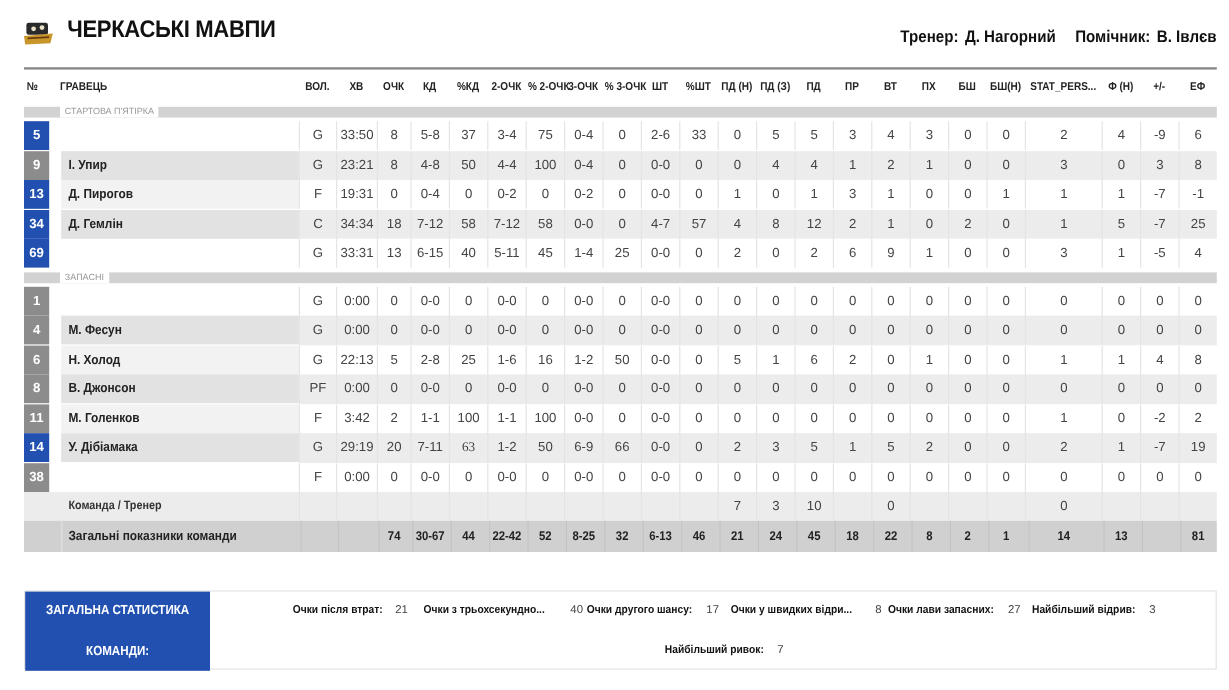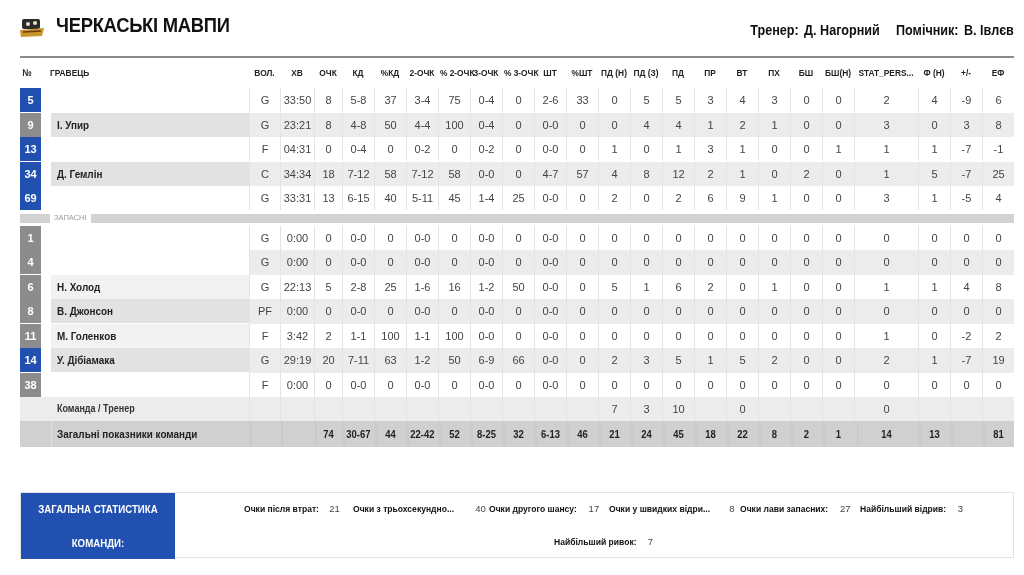--- a/index.html
+++ b/index.html
@@ -85,20 +85,23 @@
       <div class="hcell" style="left: 706px; width: 32px;">ВТ</div>
       <div class="hcell" style="left: 738px; width: 32px;">ПХ</div>
       <div class="hcell" style="left: 770px; width: 32px;">БШ</div>
       <div class="hcell" style="left: 802px; width: 32px;">БШ(Н)</div>
       <div class="hcell" style="left: 834px; width: 64px;">STAT_PERS...</div>
       <div class="hcell" style="left: 898px; width: 32px;">Ф (Н)</div>
       <div class="hcell" style="left: 930px; width: 32px;">+/-</div>
       <div class="hcell" style="left: 962px; width: 32px;">ЕФ</div>
     </div>
 
+  <div class="section-bar">
+      <span>Стартова п'ятірка</span>
+    </div>
   <div id="starters">
       <div class="row">
         <div class="bgpane"></div>
         <div class="num-box blue">5</div>
         <div class="cell" style="left: 229px; width: 31px;">G</div>
         <div class="cell" style="left: 260px; width: 34px;">33:50</div>
         <div class="cell" style="left: 294px; width: 28px;">8</div>
         <div class="cell" style="left: 322px; width: 32px;">5-8</div>
         <div class="cell" style="left: 354px; width: 32px;">37</div>
         <div class="cell" style="left: 386px; width: 32px;">3-4</div>
@@ -146,22 +149,25 @@
         <div class="cell" style="left: 770px; width: 32px;">0</div>
         <div class="cell" style="left: 802px; width: 32px;">0</div>
         <div class="cell" style="left: 834px; width: 64px;">3</div>
         <div class="cell" style="left: 898px; width: 32px;">0</div>
         <div class="cell" style="left: 930px; width: 32px;">3</div>
         <div class="cell" style="left: 962px; width: 32px;">8</div>
       </div>
       <div class="row">
         <div class="bgpane"></div>
         <div class="num-box blue">13</div>
+        <div class="name-pane">
+          <span class="pname">Д. Пирогов</span>
+        </div>
         <div class="cell" style="left: 229px; width: 31px;">F</div>
-        <div class="cell" style="left: 260px; width: 34px;">04:31</div>
+        <div class="cell" style="left: 260px; width: 34px;">19:31</div>
         <div class="cell" style="left: 294px; width: 28px;">0</div>
         <div class="cell" style="left: 322px; width: 32px;">0-4</div>
         <div class="cell" style="left: 354px; width: 32px;">0</div>
         <div class="cell" style="left: 386px; width: 32px;">0-2</div>
         <div class="cell" style="left: 418px; width: 32px;">0</div>
         <div class="cell" style="left: 450px; width: 32px;">0-2</div>
         <div class="cell" style="left: 482px; width: 32px;">0</div>
         <div class="cell" style="left: 514px; width: 32px;">0-0</div>
         <div class="cell" style="left: 546px; width: 32px;">0</div>
         <div class="cell" style="left: 578px; width: 32px;">1</div>
@@ -263,20 +269,23 @@
         <div class="cell" style="left: 770px; width: 32px;">0</div>
         <div class="cell" style="left: 802px; width: 32px;">0</div>
         <div class="cell" style="left: 834px; width: 64px;">0</div>
         <div class="cell" style="left: 898px; width: 32px;">0</div>
         <div class="cell" style="left: 930px; width: 32px;">0</div>
         <div class="cell" style="left: 962px; width: 32px;">0</div>
       </div>
       <div class="row alt">
         <div class="bgpane"></div>
         <div class="num-box gray">4</div>
+        <div class="name-pane">
+          <span class="pname">М. Фесун</span>
+        </div>
         <div class="cell" style="left: 229px; width: 31px;">G</div>
         <div class="cell" style="left: 260px; width: 34px;">0:00</div>
         <div class="cell" style="left: 294px; width: 28px;">0</div>
         <div class="cell" style="left: 322px; width: 32px;">0-0</div>
         <div class="cell" style="left: 354px; width: 32px;">0</div>
         <div class="cell" style="left: 386px; width: 32px;">0-0</div>
         <div class="cell" style="left: 418px; width: 32px;">0</div>
         <div class="cell" style="left: 450px; width: 32px;">0-0</div>
         <div class="cell" style="left: 482px; width: 32px;">0</div>
         <div class="cell" style="left: 514px; width: 32px;">0-0</div>
@@ -387,21 +396,21 @@
       <div class="row alt">
         <div class="bgpane"></div>
         <div class="num-box blue">14</div>
         <div class="name-pane">
           <span class="pname">У. Дібіамака</span>
         </div>
         <div class="cell" style="left: 229px; width: 31px;">G</div>
         <div class="cell" style="left: 260px; width: 34px;">29:19</div>
         <div class="cell" style="left: 294px; width: 28px;">20</div>
         <div class="cell" style="left: 322px; width: 32px;">7-11</div>
-        <div class="cell" style="left: 354px; width: 32px;">63</div>
+        <div class="cell" style="left: 354px; width: 32px; font-family: Liberation Serif, serif;">63</div>
         <div class="cell" style="left: 386px; width: 32px;">1-2</div>
         <div class="cell" style="left: 418px; width: 32px;">50</div>
         <div class="cell" style="left: 450px; width: 32px;">6-9</div>
         <div class="cell" style="left: 482px; width: 32px;">66</div>
         <div class="cell" style="left: 514px; width: 32px;">0-0</div>
         <div class="cell" style="left: 546px; width: 32px;">0</div>
         <div class="cell" style="left: 578px; width: 32px;">2</div>
         <div class="cell" style="left: 610px; width: 32px;">3</div>
         <div class="cell" style="left: 642px; width: 32px;">5</div>
         <div class="cell" style="left: 674px; width: 32px;">1</div>

